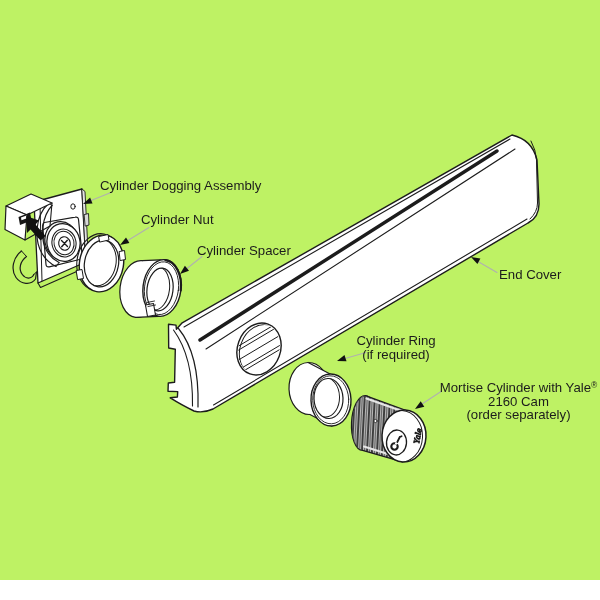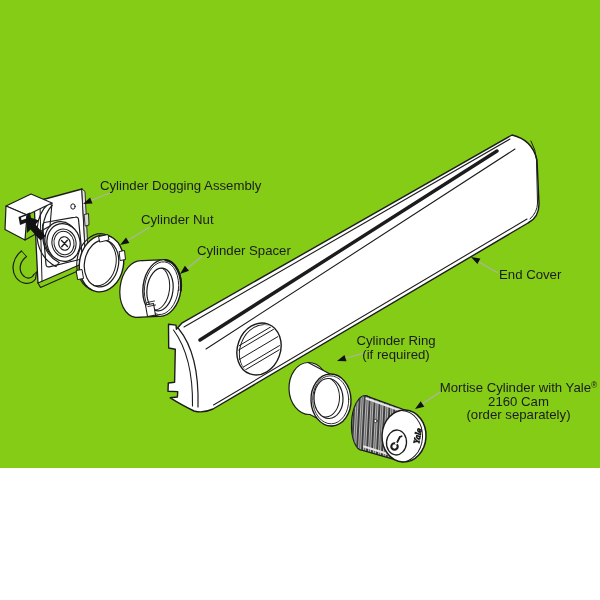--- a/index.html
+++ b/index.html
@@ -1,16 +1,16 @@
 <!DOCTYPE html>
 <html><head>
 <meta charset="utf-8">
 <style>
   html,body { margin:0; padding:0; background:#ffffff; }
-  .stage { position:relative; width:600px; height:468px; background:#84cc16; overflow:hidden; }
+  .stage { position:relative; width:600px; height:580px; background:#bef264; overflow:hidden; }
   svg { display:block; }
   .lbl { font-family:"Liberation Sans", sans-serif; font-size:13.2px; fill:#1c1c1c; }
   .lbl-mid { text-anchor:middle; }
   .brand { font-family:"DejaVu Serif", serif; font-style:italic; font-size:7.5px; fill:#1c1c1c; }
 </style>
 </head>
 <body>
 
 <div class="stage">
 <svg width="600" height="600" viewBox="0 0 600 600" stroke-linejoin="round" stroke-linecap="round">

